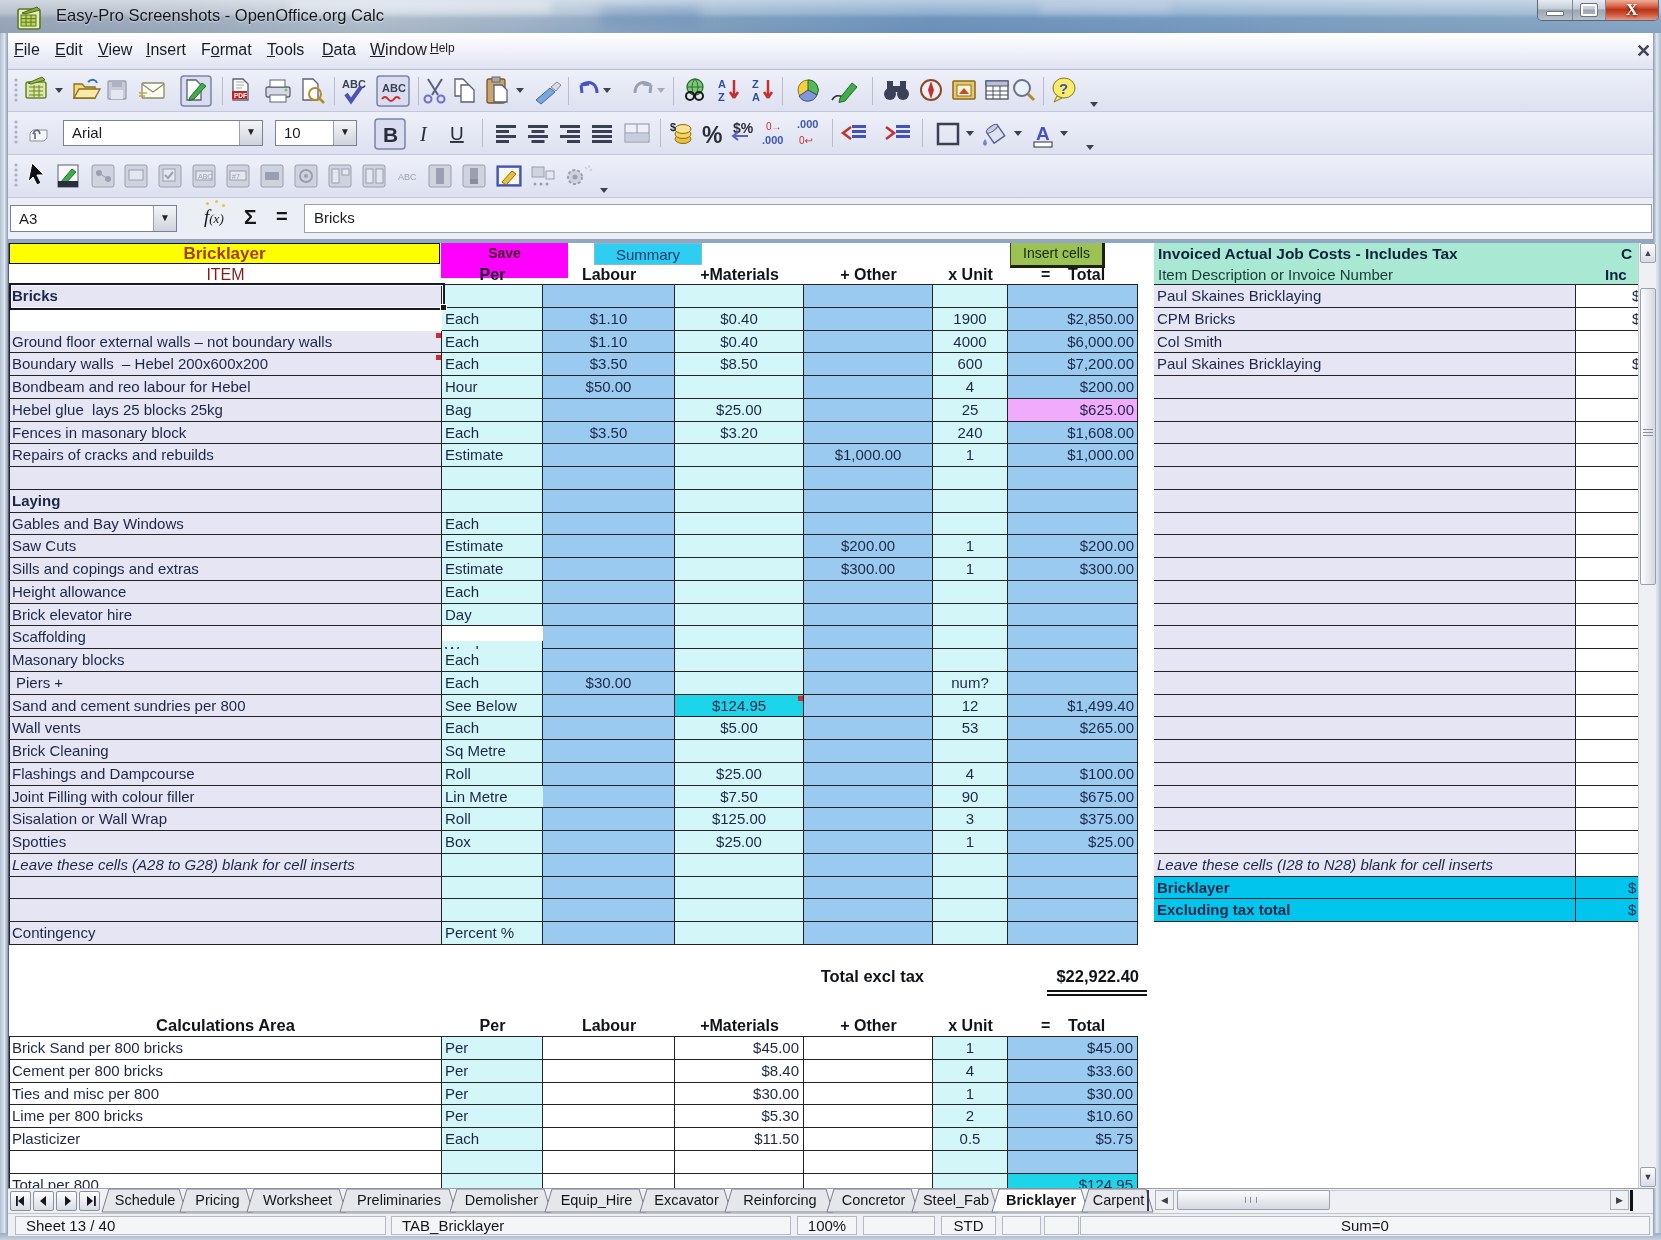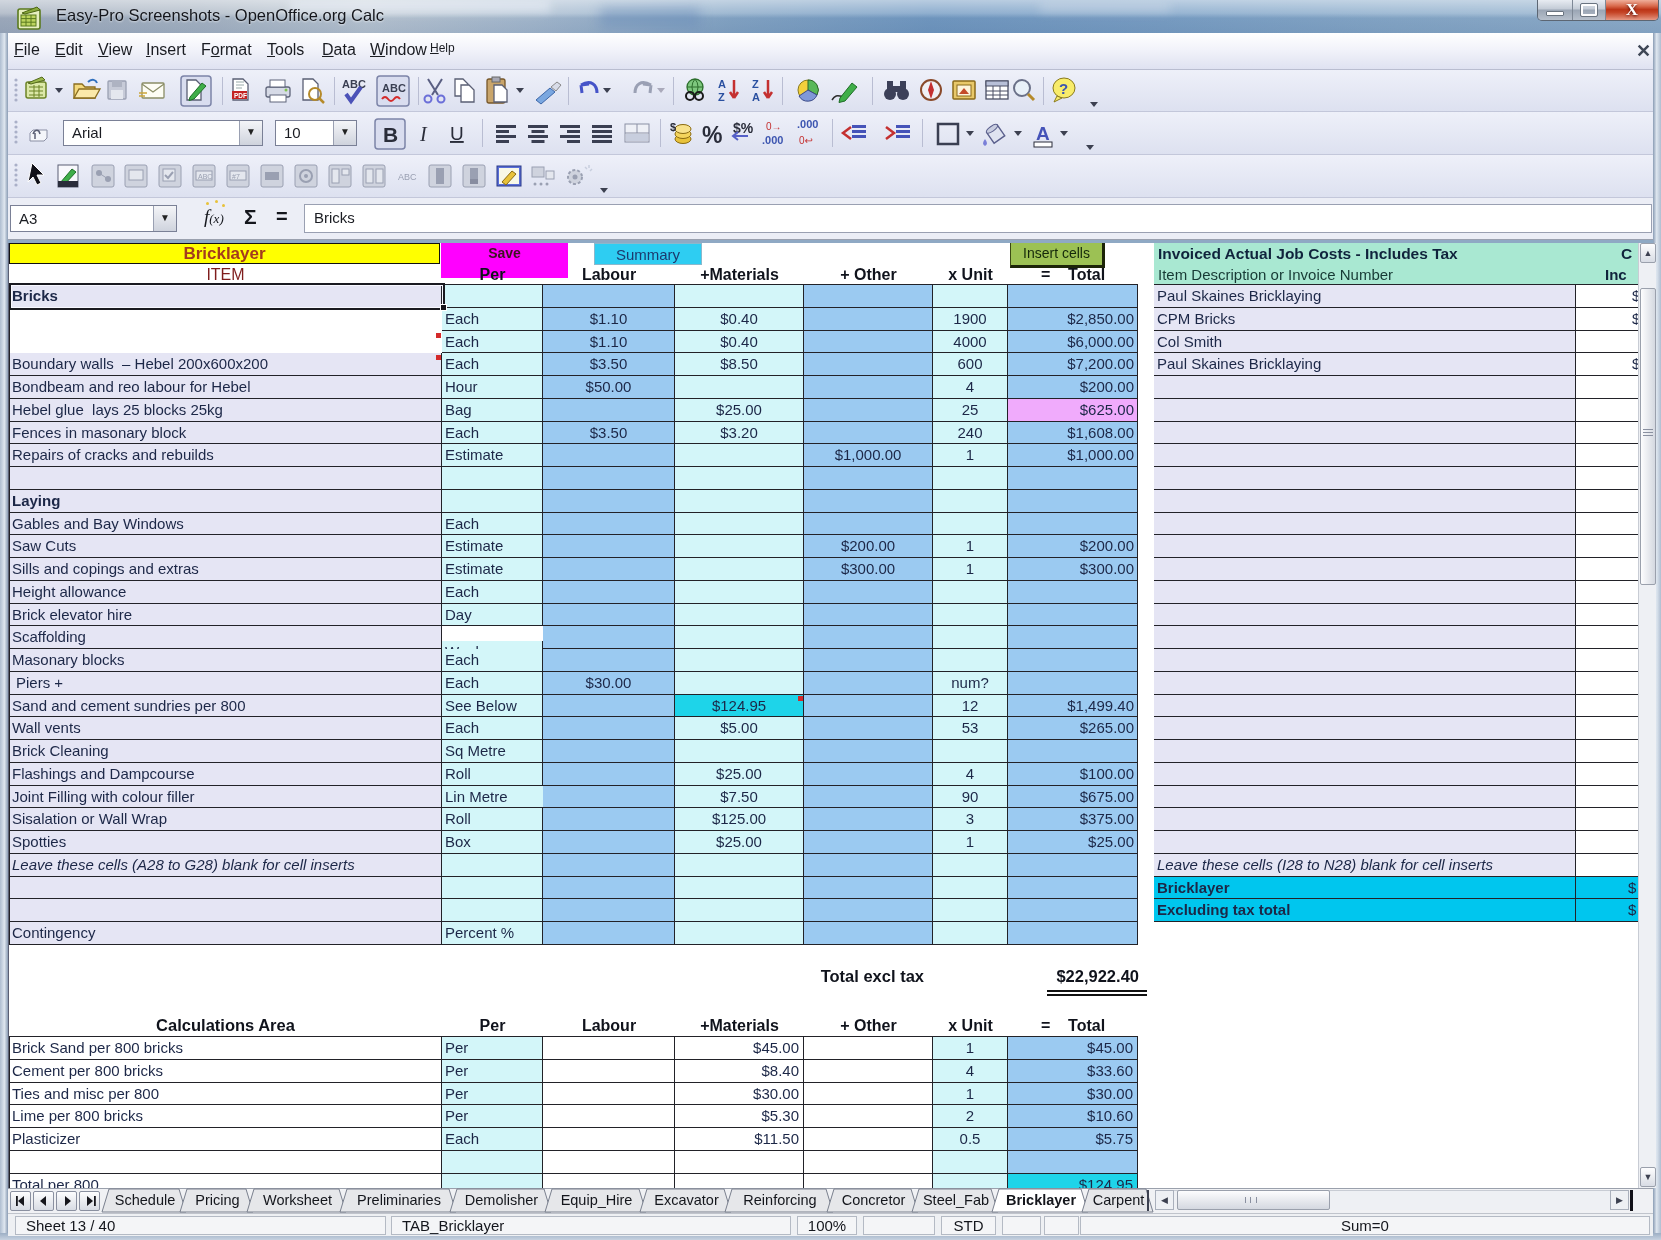--- a/index.html
+++ b/index.html
@@ -337,20 +337,21 @@
 <div class="c" style="left:666px;top:42.00px;width:129px;height:22.75px;background:#d3f6f9;border-right:1px solid #222228;border-bottom:1px solid #222228;line-height:22.75px;text-align:center;"></div>
 <div class="c" style="left:795px;top:42.00px;width:129px;height:22.75px;background:#9bcaf1;border-right:1px solid #222228;border-bottom:1px solid #222228;line-height:22.75px;text-align:center;"></div>
 <div class="c" style="left:924px;top:42.00px;width:75px;height:22.75px;background:#d3f6f9;border-right:1px solid #222228;border-bottom:1px solid #222228;line-height:22.75px;text-align:center;"></div>
 <div class="c" style="left:999px;top:42.00px;width:130px;height:22.75px;background:#9bcaf1;border-right:1px solid #222228;border-bottom:1px solid #222228;line-height:22.75px;text-align:right;padding-right:3px;"></div>
 <div class="c" style="left:433px;top:64.75px;width:101px;height:22.75px;background:#d3f6f9;border-right:1px solid #222228;border-bottom:1px solid #222228;line-height:22.75px;padding-left:3px;">Each</div>
 <div class="c" style="left:534px;top:64.75px;width:132px;height:22.75px;background:#9bcaf1;border-right:1px solid #222228;border-bottom:1px solid #222228;line-height:22.75px;text-align:center;">$1.10</div>
 <div class="c" style="left:666px;top:64.75px;width:129px;height:22.75px;background:#d3f6f9;border-right:1px solid #222228;border-bottom:1px solid #222228;line-height:22.75px;text-align:center;">$0.40</div>
 <div class="c" style="left:795px;top:64.75px;width:129px;height:22.75px;background:#9bcaf1;border-right:1px solid #222228;border-bottom:1px solid #222228;line-height:22.75px;text-align:center;"></div>
 <div class="c" style="left:924px;top:64.75px;width:75px;height:22.75px;background:#d3f6f9;border-right:1px solid #222228;border-bottom:1px solid #222228;line-height:22.75px;text-align:center;">1900</div>
 <div class="c" style="left:999px;top:64.75px;width:130px;height:22.75px;background:#9bcaf1;border-right:1px solid #222228;border-bottom:1px solid #222228;line-height:22.75px;text-align:right;padding-right:3px;">$2,850.00</div>
+<div class="c" style="left:0px;top:87.50px;width:433px;height:22.75px;background:#e5e5f4;border-right:1px solid #222228;border-bottom:1px solid #222228;line-height:22.75px;padding-left:3px;">Ground floor external walls – not boundary walls</div>
 <div class="c" style="left:433px;top:87.50px;width:101px;height:22.75px;background:#d3f6f9;border-right:1px solid #222228;border-bottom:1px solid #222228;line-height:22.75px;padding-left:3px;">Each</div>
 <div class="c" style="left:534px;top:87.50px;width:132px;height:22.75px;background:#9bcaf1;border-right:1px solid #222228;border-bottom:1px solid #222228;line-height:22.75px;text-align:center;">$1.10</div>
 <div class="c" style="left:666px;top:87.50px;width:129px;height:22.75px;background:#d3f6f9;border-right:1px solid #222228;border-bottom:1px solid #222228;line-height:22.75px;text-align:center;">$0.40</div>
 <div class="c" style="left:795px;top:87.50px;width:129px;height:22.75px;background:#9bcaf1;border-right:1px solid #222228;border-bottom:1px solid #222228;line-height:22.75px;text-align:center;"></div>
 <div class="c" style="left:924px;top:87.50px;width:75px;height:22.75px;background:#d3f6f9;border-right:1px solid #222228;border-bottom:1px solid #222228;line-height:22.75px;text-align:center;">4000</div>
 <div class="c" style="left:999px;top:87.50px;width:130px;height:22.75px;background:#9bcaf1;border-right:1px solid #222228;border-bottom:1px solid #222228;line-height:22.75px;text-align:right;padding-right:3px;">$6,000.00</div>
 <div class="c" style="left:0px;top:110.25px;width:433px;height:22.75px;background:#e5e5f4;border-right:1px solid #222228;border-bottom:1px solid #222228;line-height:22.75px;padding-left:3px;">Boundary walls&nbsp;&nbsp;– Hebel 200x600x200</div>
 <div class="c" style="left:433px;top:110.25px;width:101px;height:22.75px;background:#d3f6f9;border-right:1px solid #222228;border-bottom:1px solid #222228;line-height:22.75px;padding-left:3px;">Each</div>
 <div class="c" style="left:534px;top:110.25px;width:132px;height:22.75px;background:#9bcaf1;border-right:1px solid #222228;border-bottom:1px solid #222228;line-height:22.75px;text-align:center;">$3.50</div>
 <div class="c" style="left:666px;top:110.25px;width:129px;height:22.75px;background:#d3f6f9;border-right:1px solid #222228;border-bottom:1px solid #222228;line-height:22.75px;text-align:center;">$8.50</div>

